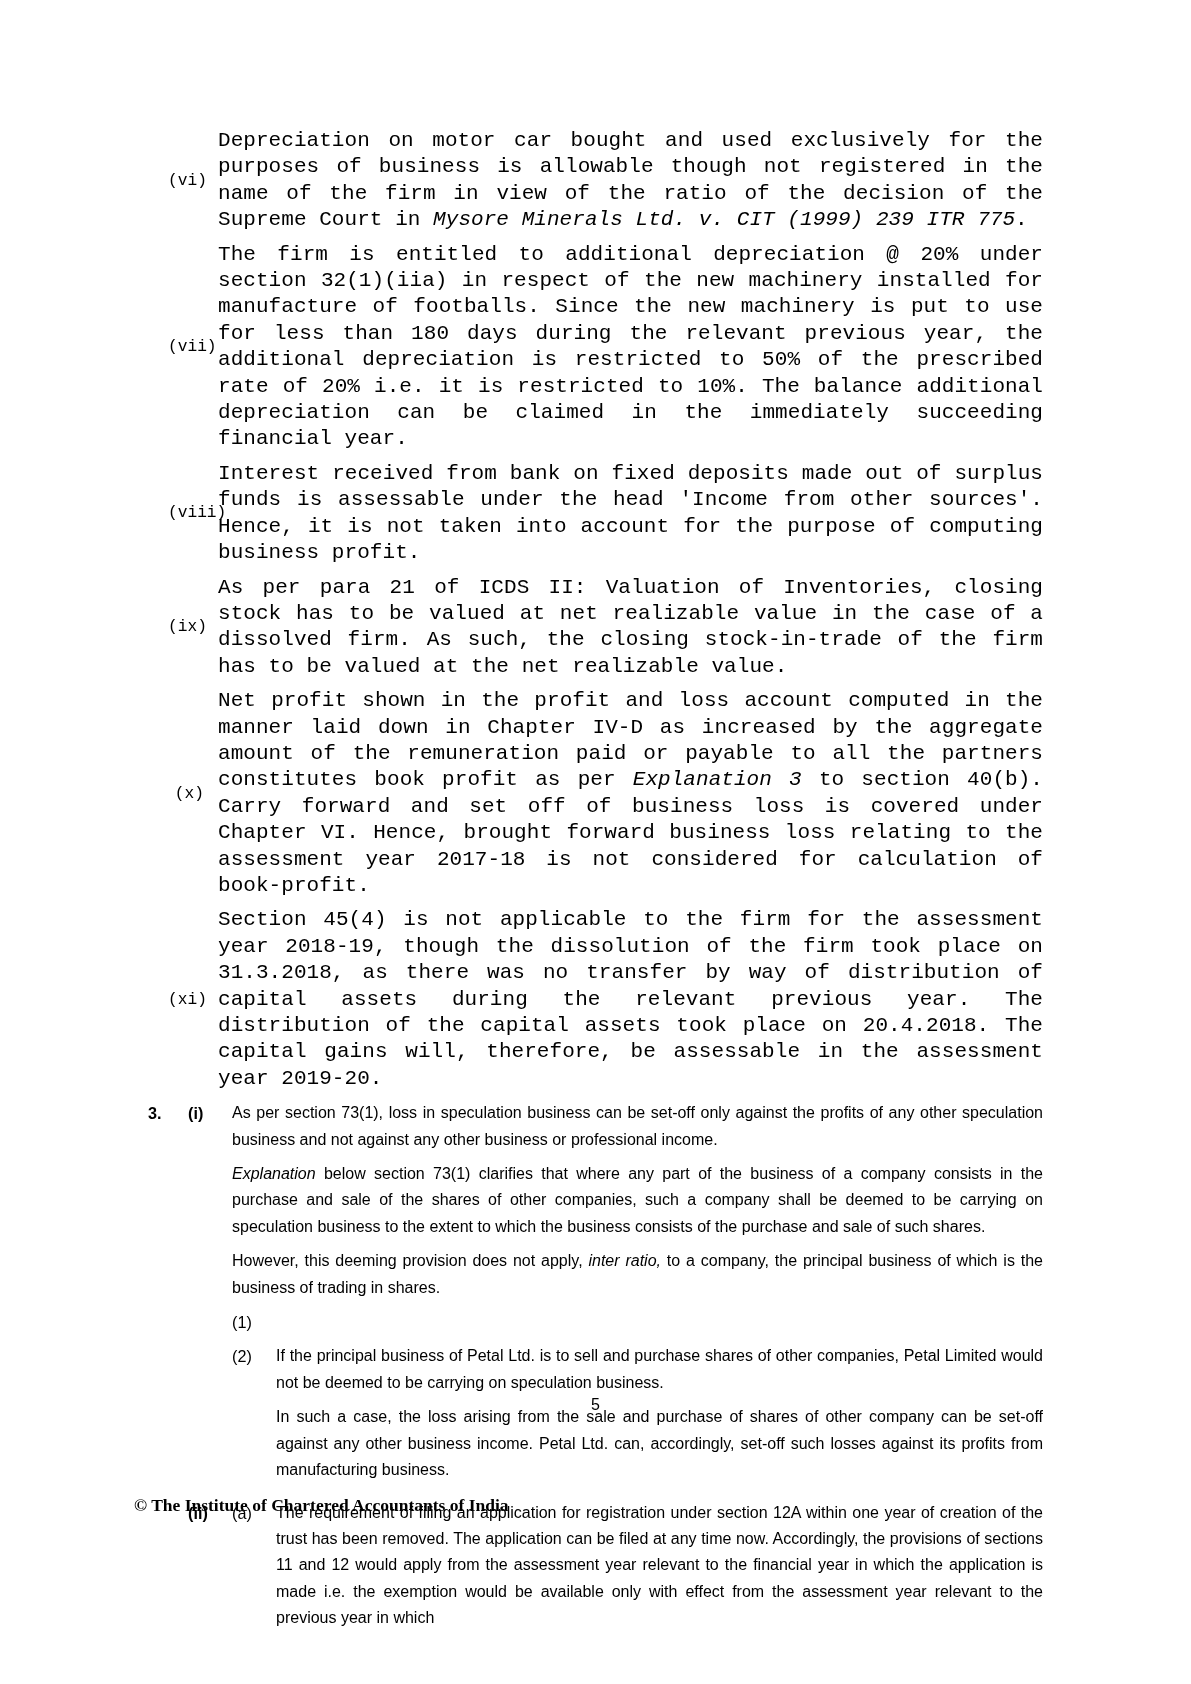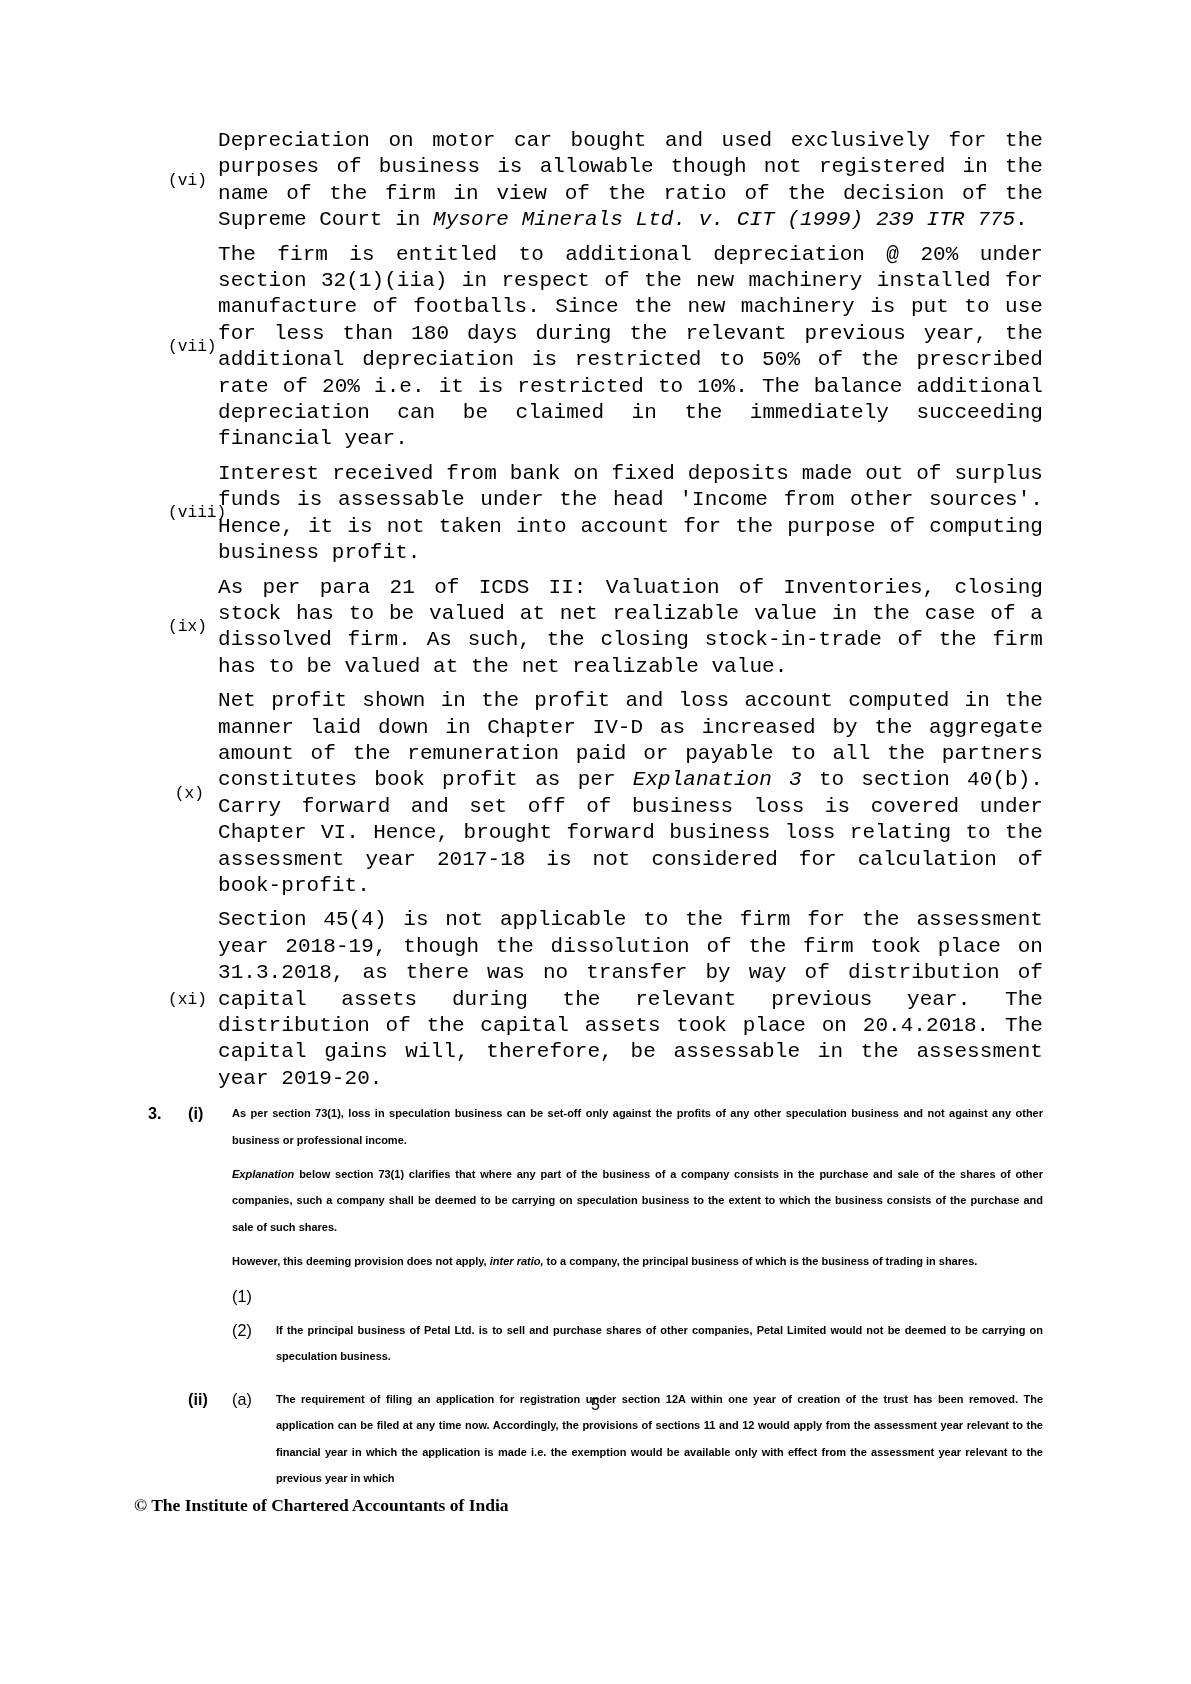--- a/index.html
+++ b/index.html
@@ -73,25 +73,24 @@
     flex: 0 0 44px;
     width: 44px;
     font-size: 16.2px;
     line-height: 26.4px;
     font-weight: bold;
   }
   .q-body {
     flex: 1 1 auto;
   }
   .para {
-    font-size: 11px;
+    font-size: 16px;
     line-height: 26.4px;
     text-align: justify;
     margin-bottom: 8px;
-    font-weight: bold;
   }
   .para:last-child { margin-bottom: 0; }
   
   .num-row {
     display: flex;
     align-items: flex-start;
     margin-bottom: 8px;
   }
   .num-mark {
     flex: 0 0 44px;
@@ -177,20 +176,21 @@
         <div class="num-row">
           <div class="num-mark">(1)</div>
           <div class="num-body">
           </div>
         </div>
 
         <div class="num-row">
           <div class="num-mark">(2)</div>
           <div class="num-body">
             <div class="para">If the principal business of Petal Ltd. is to sell and purchase shares of other companies, Petal Limited would not be deemed to be carrying on speculation business.</div>
+            <div class="para">In such a case, the loss arising from the sale and purchase of shares of other company can be set-off against any other business income. Petal Ltd. can, accordingly, set-off such losses against its profits from manufacturing business.</div>
           </div>
         </div>
 
       </div>
     </div>
 
     <div class="q-row">
       <div class="q-num"></div>
       <div class="q-sub">(ii)</div>
       <div class="let-mark">(a)</div>

